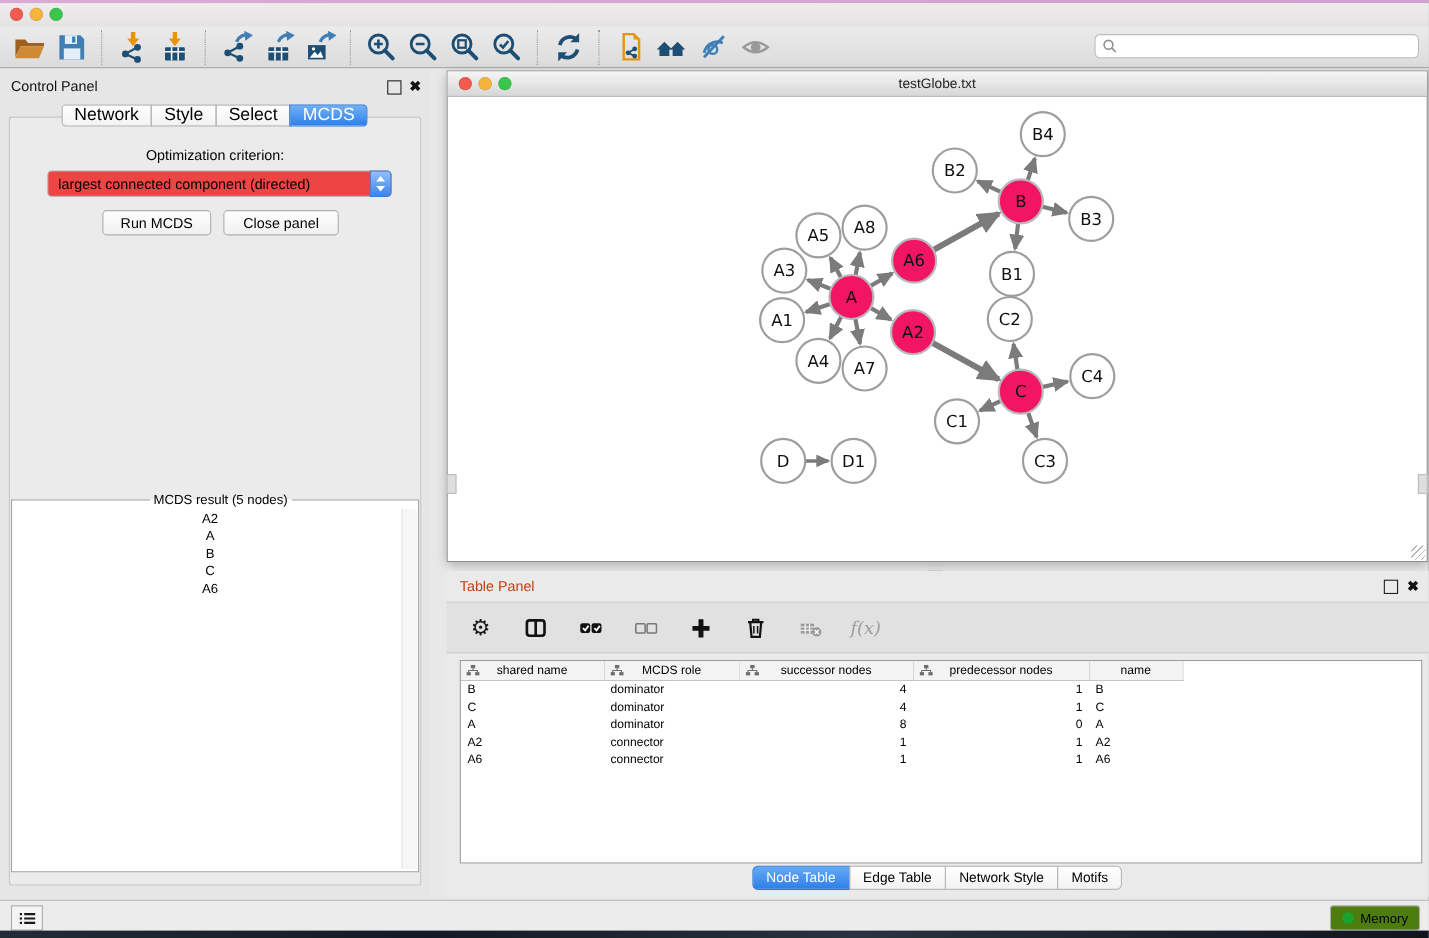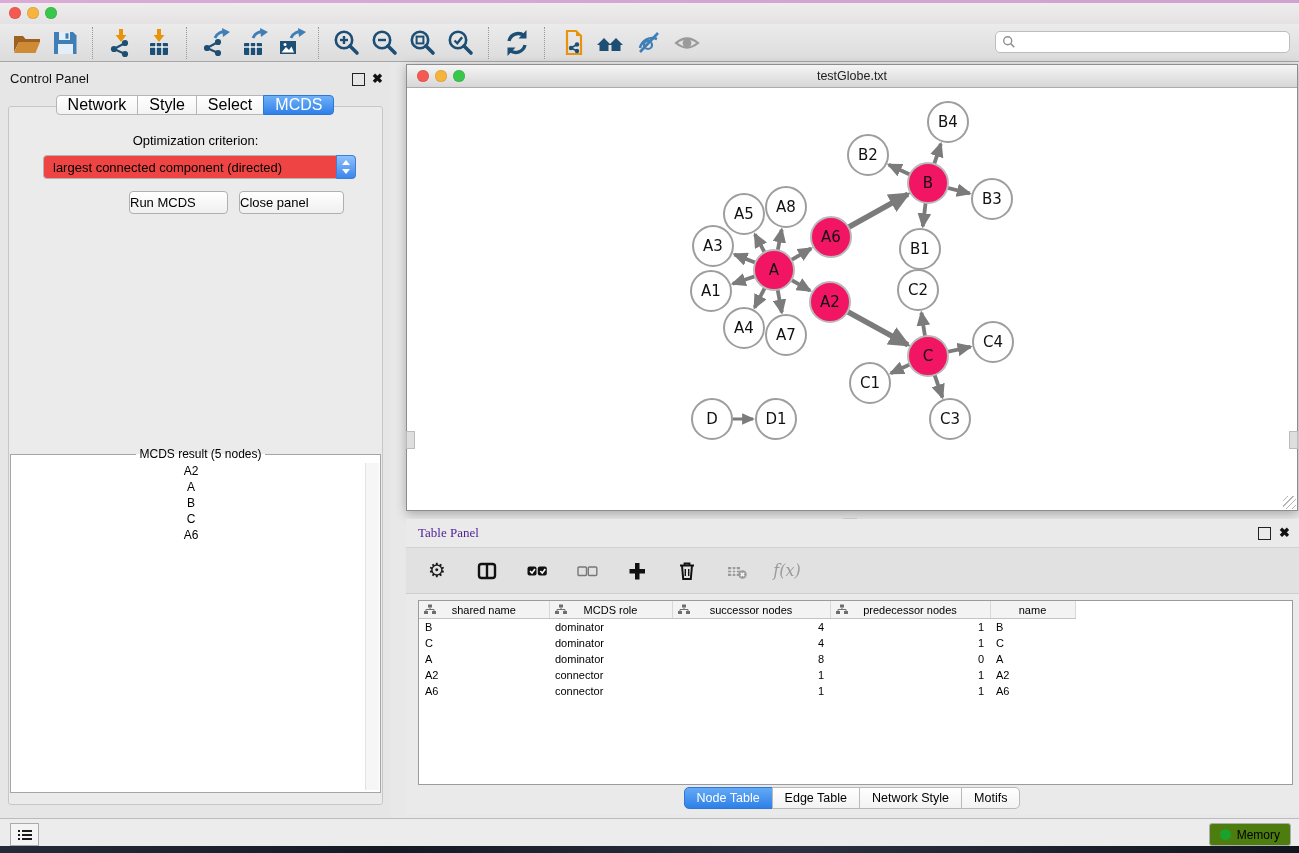--- a/index.html
+++ b/index.html
@@ -37,21 +37,21 @@
               border:1px solid #c7c7c7;border-radius:3px;}
   .opt-label{position:absolute;left:0;right:0;top:26px;text-align:center;font-size:13px;}
   .select{position:absolute;left:34px;top:48px;width:313px;height:24px;background:#ef4444;border:1px solid #b4b4b4;border-radius:4px;box-sizing:border-box;}
   .sel-text{position:absolute;left:9px;top:4px;font-size:13px;}
   .sel-btn{position:absolute;right:-1px;top:-1px;width:20px;height:24px;border-radius:0 4px 4px 0;
            background:linear-gradient(#8fc1fa,#3c85ec);border:1px solid #3c7fd8;box-sizing:border-box;}
   .sel-btn .up,.sel-btn .dn{position:absolute;left:5px;width:0;height:0;border-left:4px solid transparent;border-right:4px solid transparent;}
   .sel-btn .up{top:4px;border-bottom:5px solid #fff;}
   .sel-btn .dn{bottom:4px;border-top:5px solid #fff;}
   .btn{position:absolute;top:84px;background:linear-gradient(#ffffff,#f0f0f0);border:1px solid #b0b0b0;
-       border-radius:4px;font-size:13px;padding:3px 0;cursor:default;margin-left:36px;}
+       border-radius:4px;font-size:13px;padding:3px 0;text-align:center;cursor:default;}
   .btn-run{left:84px;width:97px;}
   .btn-close{left:194px;width:103px;}
   .mcds-box{position:absolute;left:1px;width:369px;top:340px;height:344px;background:#fff;border:1px solid #a5a5a5;margin:0;padding:0;text-align:center;}
   .mcds-legend{font-size:12px;padding:0 3px;margin-left:5px;background:transparent;}
   .mcds-list{position:absolute;left:0;top:2px;right:14px;bottom:2px;overflow:hidden;}
   .mcds-item{font-size:12px;line-height:16px;padding-left:5px;}
   .mcds-scroll{position:absolute;right:1px;top:2px;bottom:2px;width:13px;background:#f6f6f6;border-left:1px solid #e2e2e2;}
   
   .net-win{position:absolute;left:406px;top:64px;width:892px;height:447px;background:#fff;
            border:1px solid #8d8d8d;box-sizing:border-box;box-shadow:0 3px 10px rgba(0,0,0,.28);}
@@ -61,21 +61,21 @@
   .nt-yellow{left:28px;background:#f6b43d;}
   .nt-green{left:46px;background:#39c74b;}
   .net-name{position:absolute;left:0;right:0;top:4px;text-align:center;font-size:12.5px;color:#222;}
   .net-canvas{position:absolute;left:0;top:23px;width:890px;height:422px;}
   .grip-side{position:absolute;width:7px;height:16px;background:#dedede;border:1px solid #bcbcbc;}
   .resize-grip{position:absolute;right:1px;bottom:1px;width:13px;height:13px;
     background:repeating-linear-gradient(135deg,transparent 0 3px,#b5b5b5 3px 4px);}
   .h-grip{position:absolute;left:843px;top:513px;width:14px;height:4px;border-top:1px solid #c6c6c6;border-bottom:1px solid #c6c6c6;}
   
   .table-panel{position:absolute;left:406px;top:519px;width:893px;height:296px;background:#eaeaea;}
-  .tp-header{position:absolute;left:12px;top:6px;font-size:13px;color:#4c1d95;font-family:Liberation Serif, serif;}
+  .tp-header{position:absolute;left:12px;top:6px;font-size:13px;color:#c2410c;}
   .tp-toolbar{position:absolute;left:0;top:28px;right:0;height:47px;background:#e2e1e2;
               border-top:1px solid #d2d2d2;border-bottom:1px solid #cecece;
               display:flex;align-items:center;padding-left:18px;gap:24px;box-sizing:border-box;}
   .tpbtn{display:flex;align-items:center;justify-content:center;width:26px;height:26px;cursor:default;}
   .fx{font-family:"DejaVu Serif",serif;font-style:italic;font-size:16px;color:#9b9b9b;}
   .tp-table{position:absolute;left:12px;top:81px;width:873px;height:183px;background:#fff;border:1px solid #9b9b9b;overflow:hidden;}
   table.grid{border-collapse:collapse;table-layout:fixed;font-size:11px;width:100%;}
   table.grid th{height:17px;background:#f3f3f3;border-right:1px solid #d8d8d8;border-bottom:1px solid #c4c4c4;
                 font-weight:normal;position:relative;padding:0;}
   table.grid th.filler{background:#fff;border:none;}

